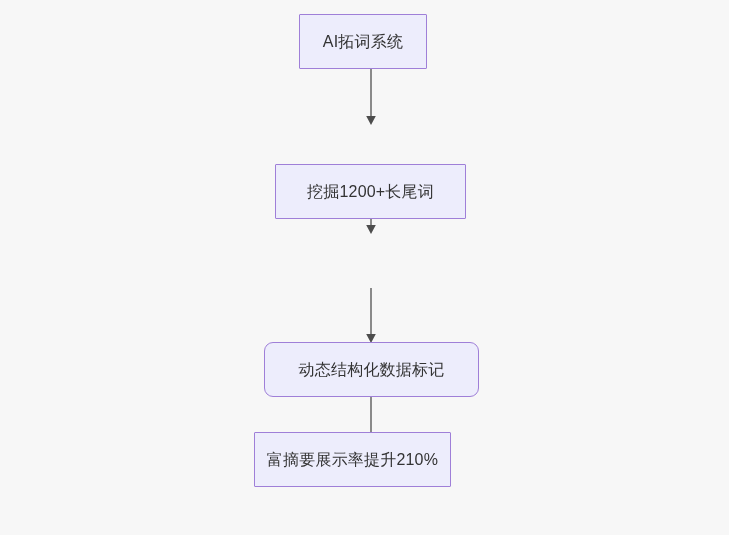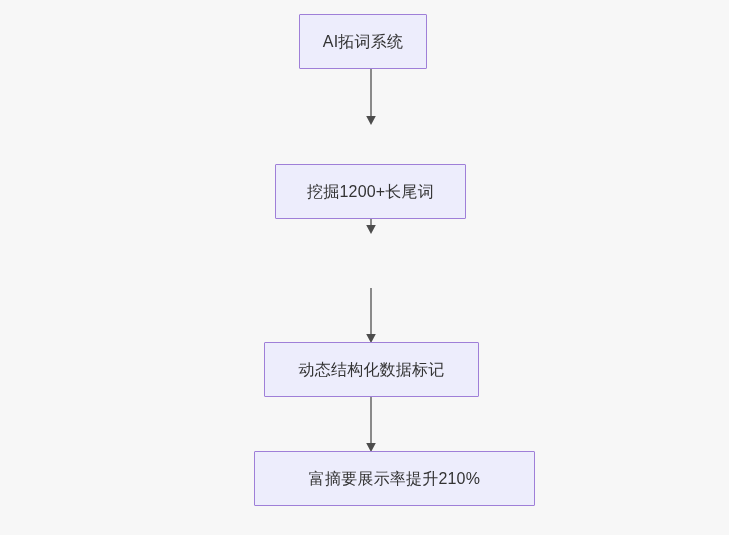--- a/index.html
+++ b/index.html
@@ -77,21 +77,21 @@
 
   <div class="node" style="left:299px; top:14px; width:128px; height:55px;">
     <span class="node-label">AI拓词系统</span>
   </div>
 
   <div class="node" style="left:275px; top:124px; width:191px; height:55px;margin-top:40px;">
     <span class="node-label">挖掘1200+长尾词</span>
   </div>
 
 
-  <div class="node" style="left:264px; top:342px; width:215px; height:55px;">
+  <div class="node" style="left:264px; top:342px; width:215px; height:55px;border-radius:9px;">
     <span class="node-label">动态结构化数据标记</span>
   </div>
 
-  <div class="node" style="left:254px; top:451px; width:281px; height:55px;">
+  <div class="node" style="left:254px; top:432px; width:197px; height:55px;">
     <span class="node-label">富摘要展示率提升210%</span>
   </div>
 
 </div>
 
 </body></html>

